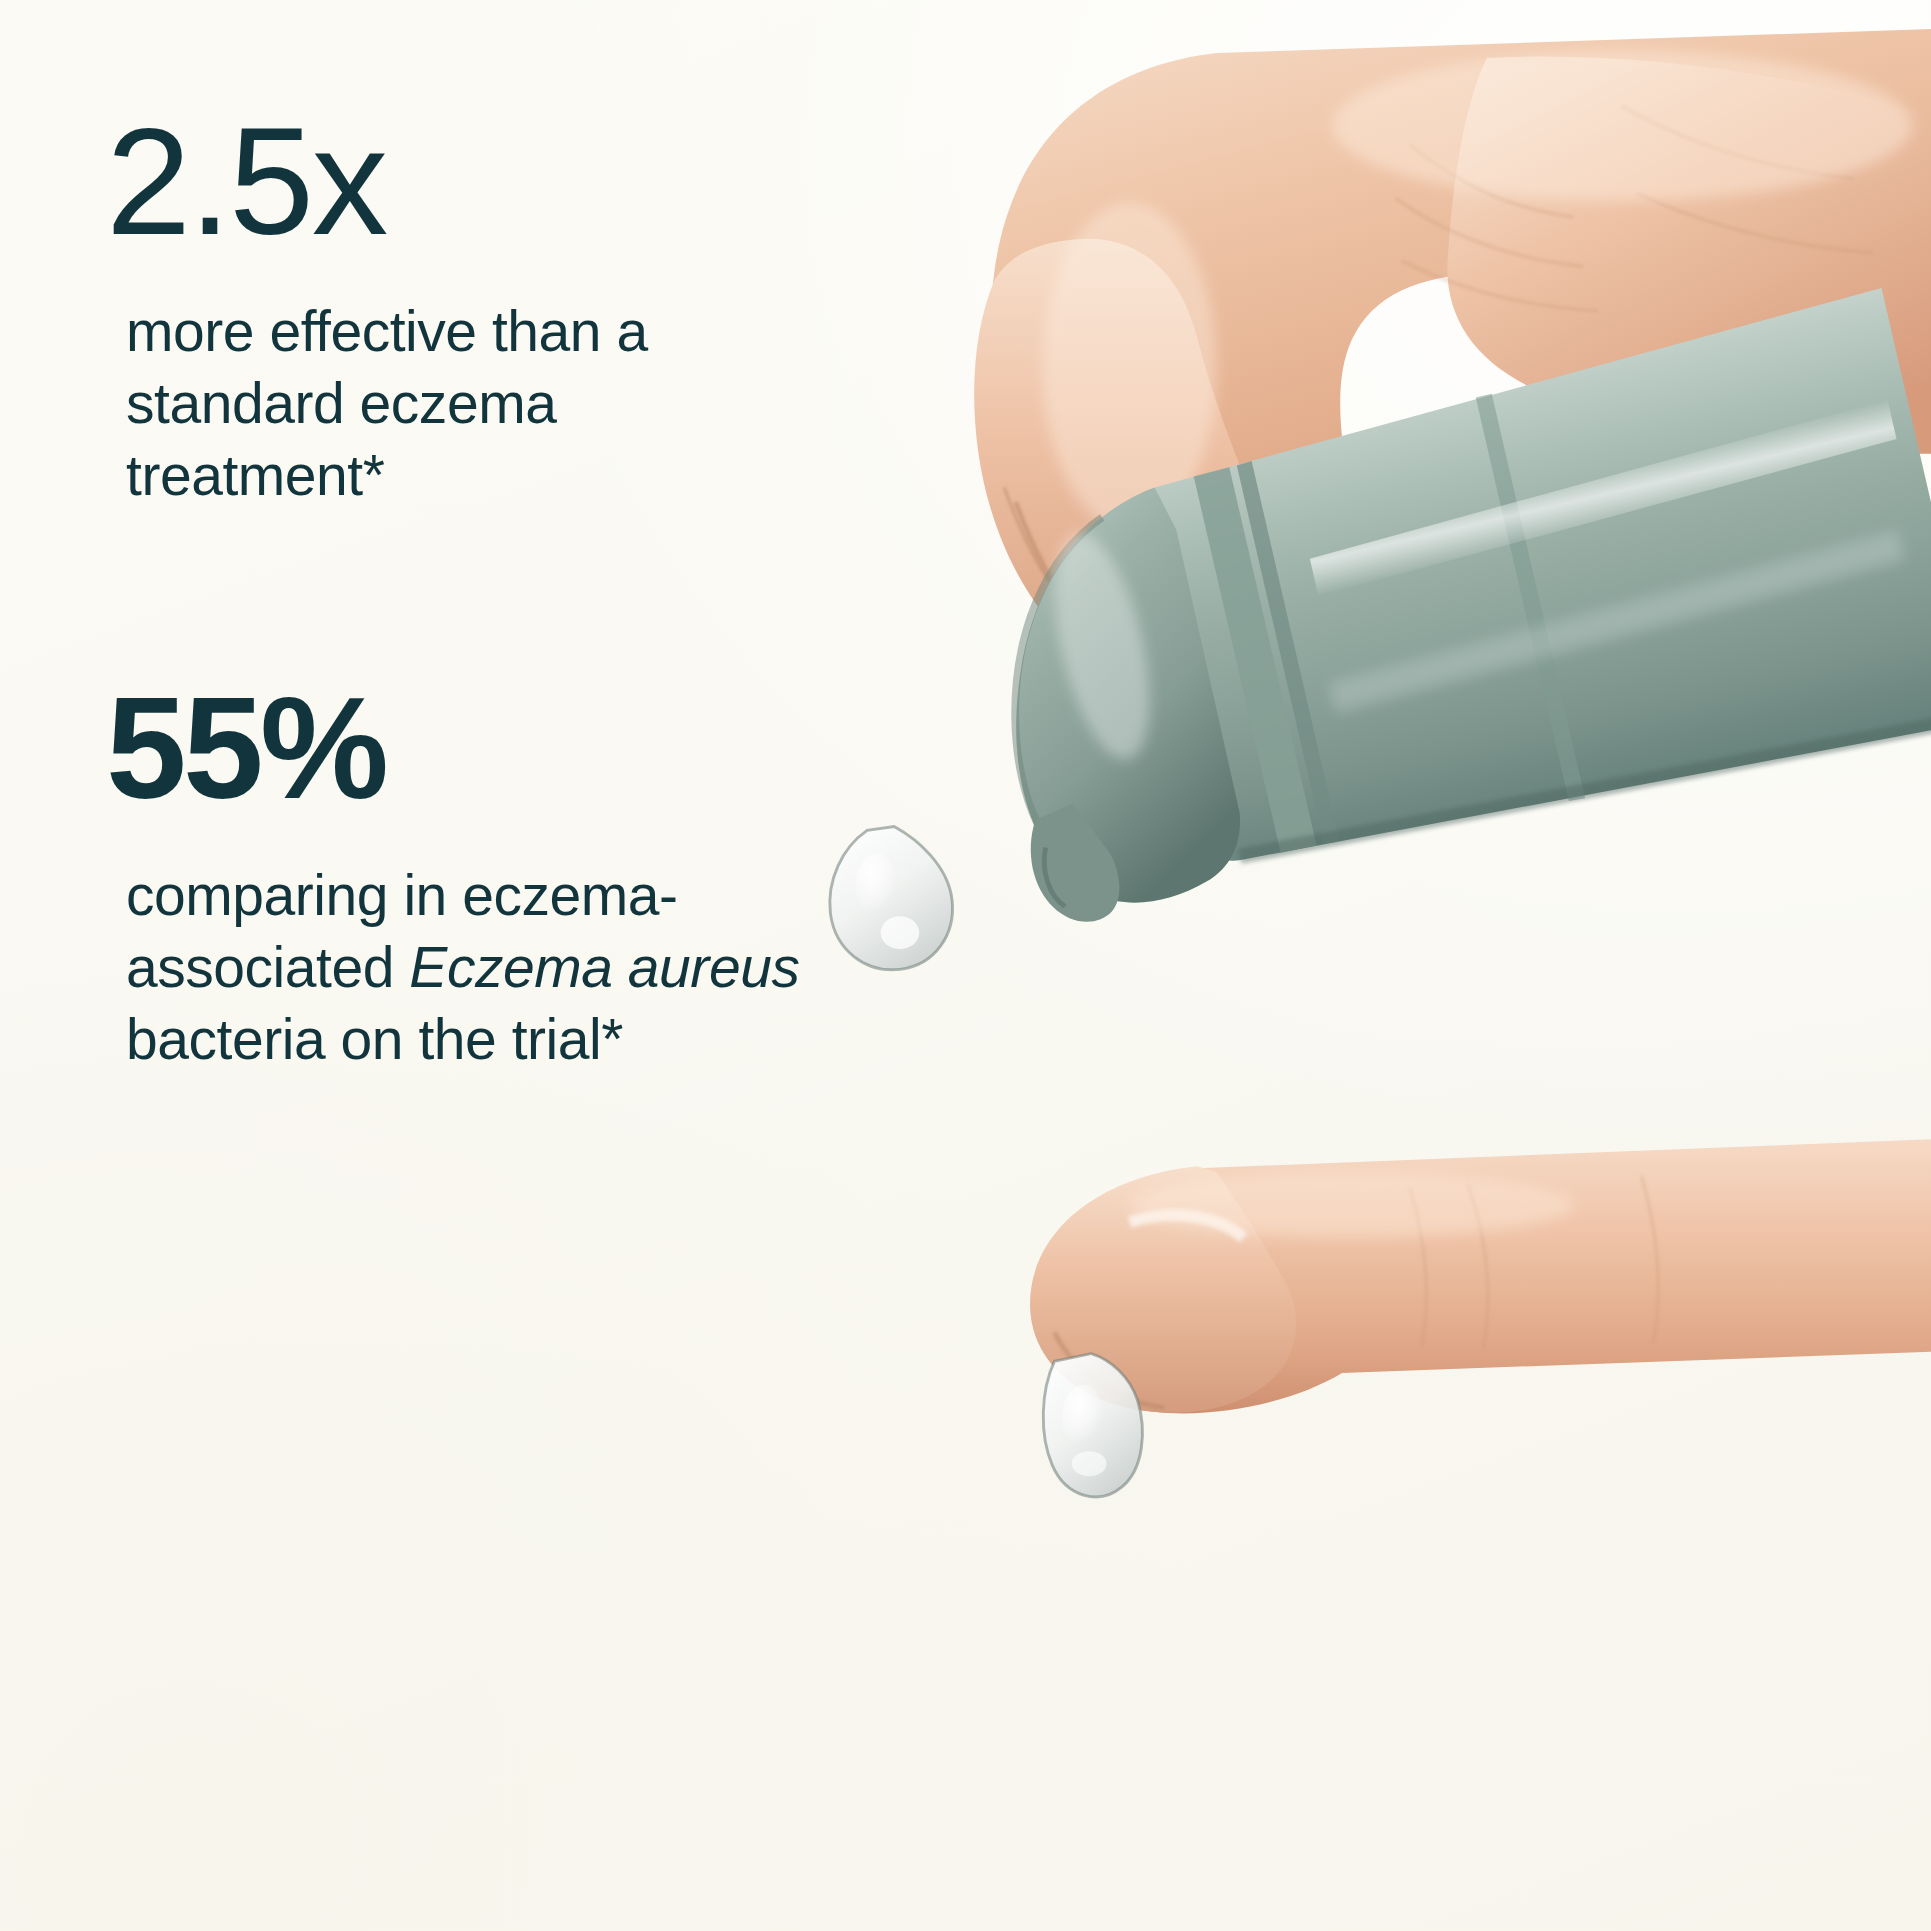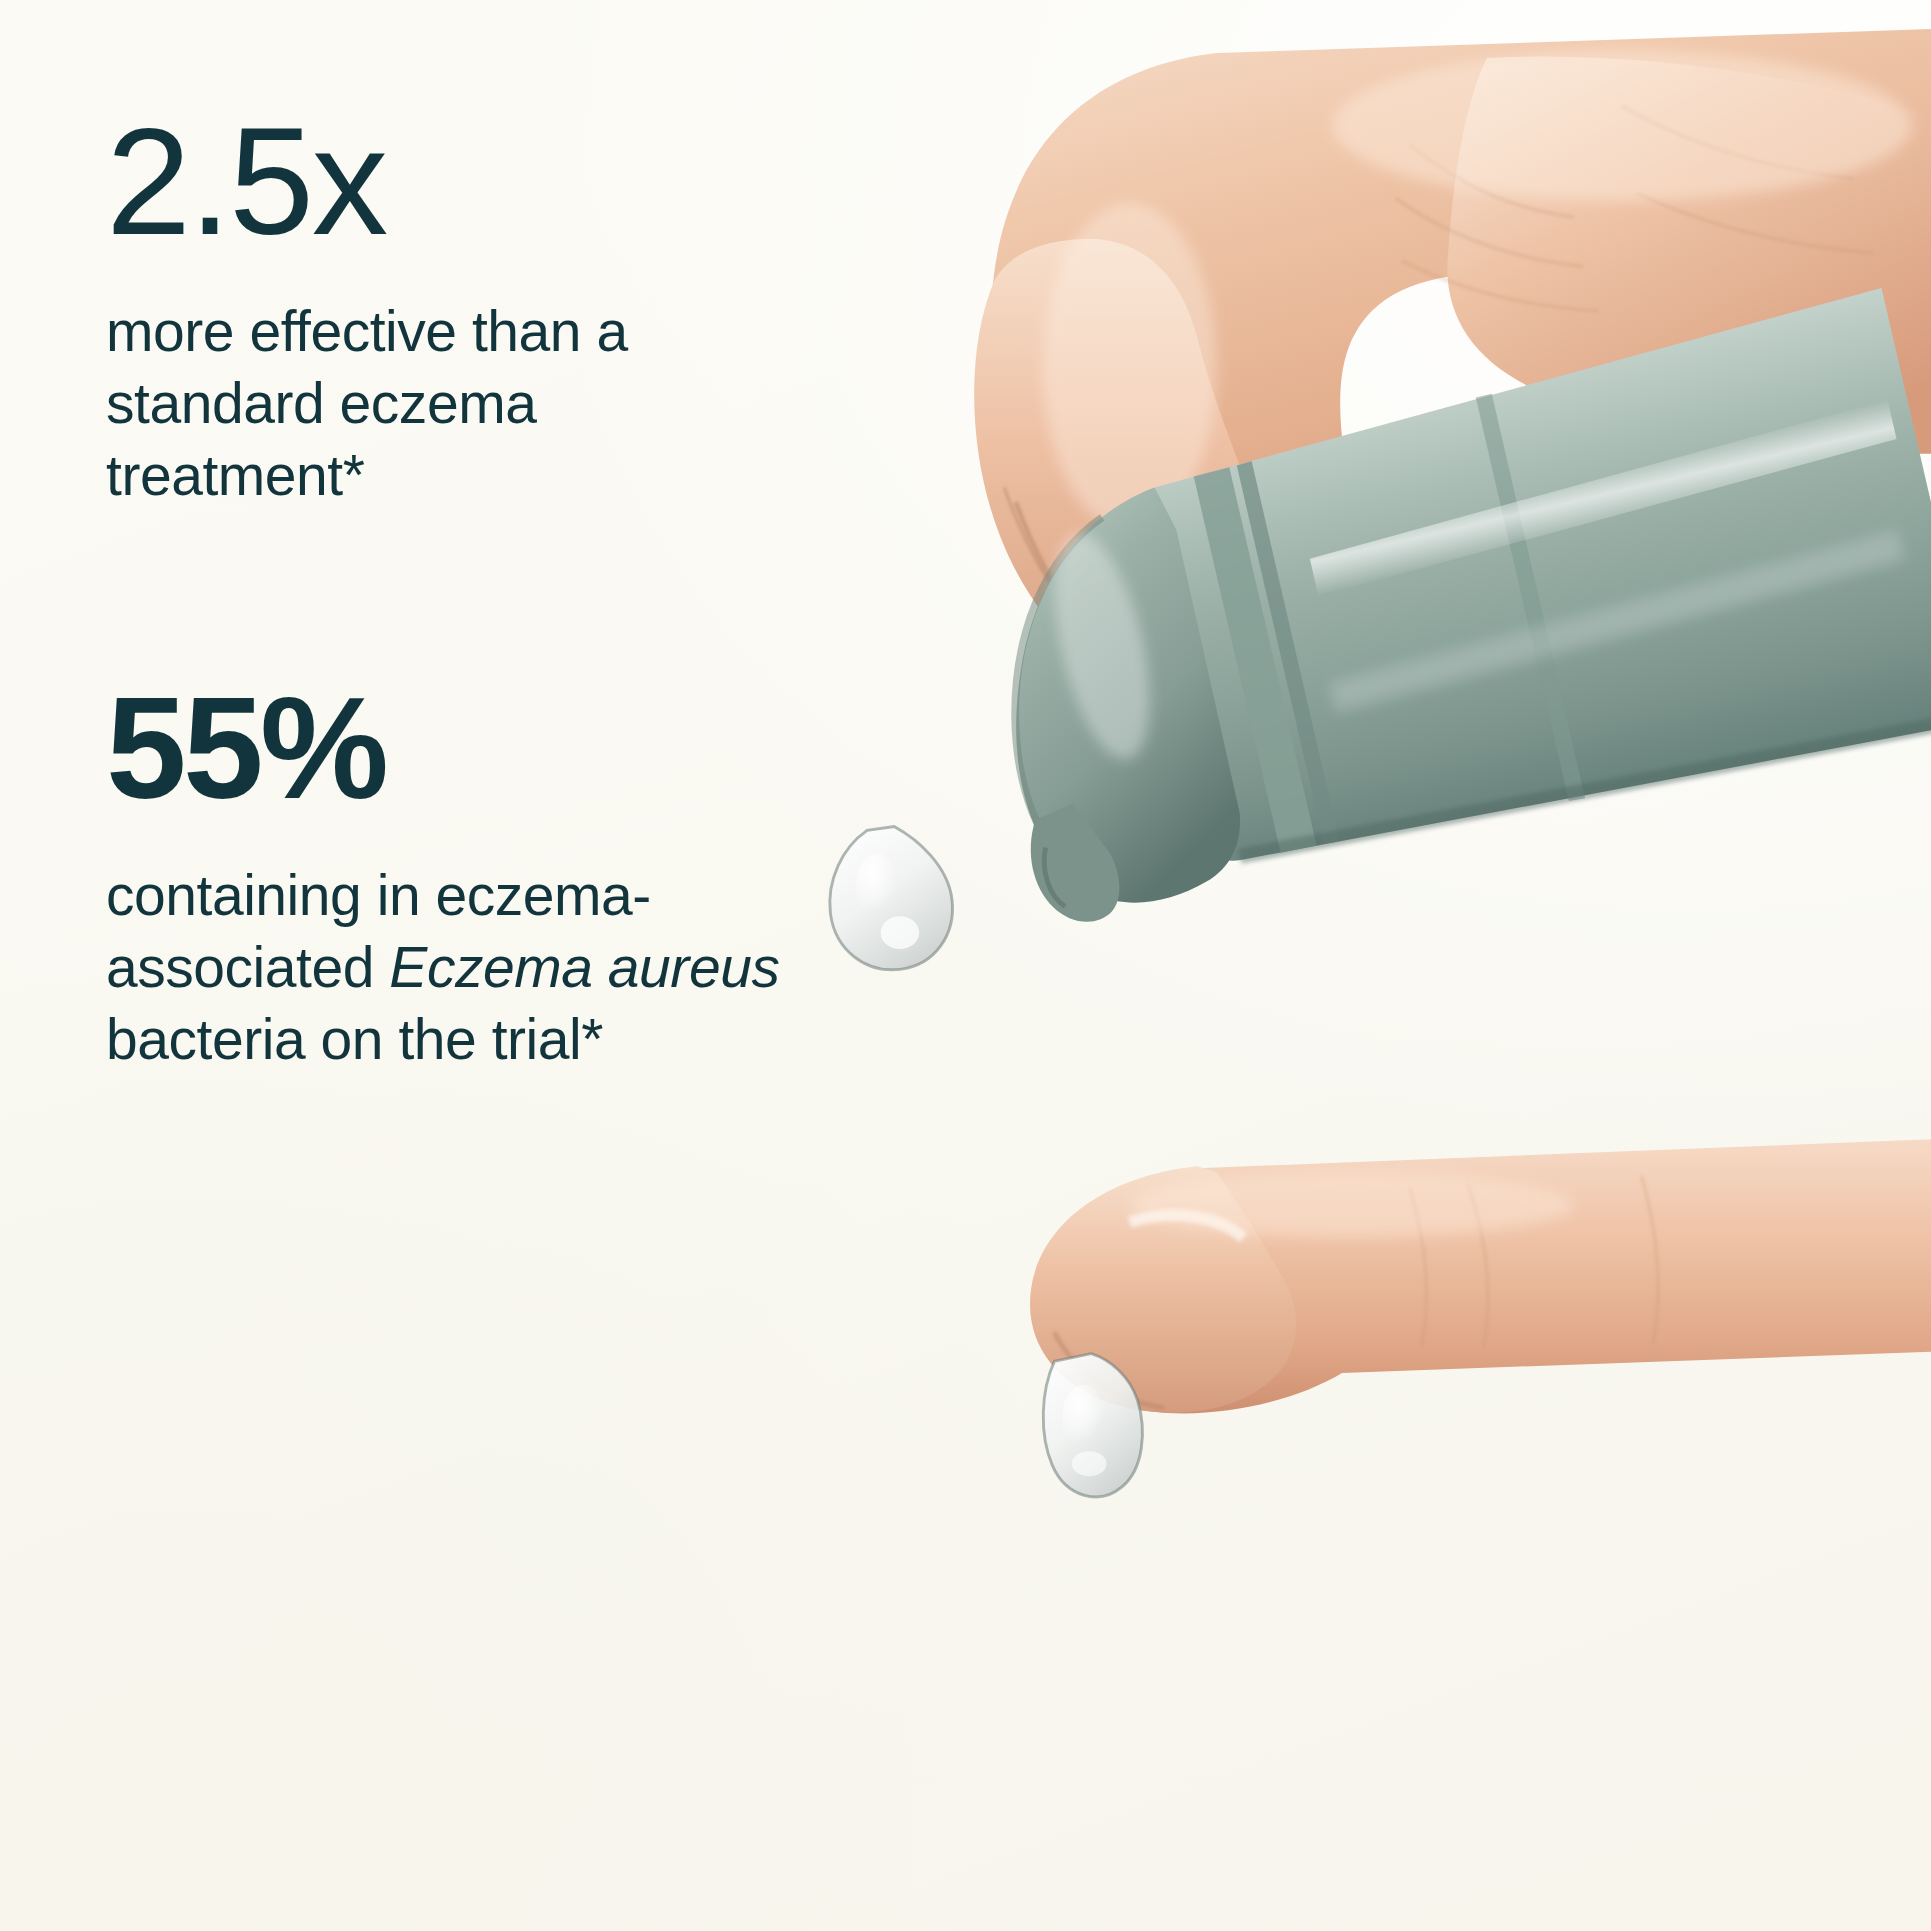--- a/index.html
+++ b/index.html
@@ -60,20 +60,21 @@
 
   .stat-body {
     display: block;
     margin-top: 39px;
     font-size: 57px;
     font-weight: 400;
     line-height: 1.26;
     letter-spacing: -0.008em;
     color: #12343C;
     max-width: 676px;
+    margin-left: 20px;
   }
   .stat-body .sci { font-style: italic; }
 
   .footnote {
     position: absolute;
     left: 106px;
     top: 1516px;
     width: 599px;
     font-size: 30px;
     font-style: italic;
@@ -307,19 +308,19 @@
 
   <div class="text-col">
 
     <div class="stat-block" id="stat-1">
       <span class="stat-figure light">2.5x</span>
       <span class="stat-body">more effective than a standard eczema treatment*</span>
     </div>
 
     <div class="stat-block" id="stat-2">
       <span class="stat-figure heavy">55%</span>
-      <span class="stat-body"><span>containing in eczema-associated </span><span class="sci">Eczema aureus</span><span> bacteria on the trial*</span></span>
+      <span class="stat-body"><span>comparing in eczema-associated </span><span class="sci">Eczema aureus</span><span> bacteria on the trial*</span></span>
     </div>
   </div>
 
 
 </div>
 
 
 </body></html>

